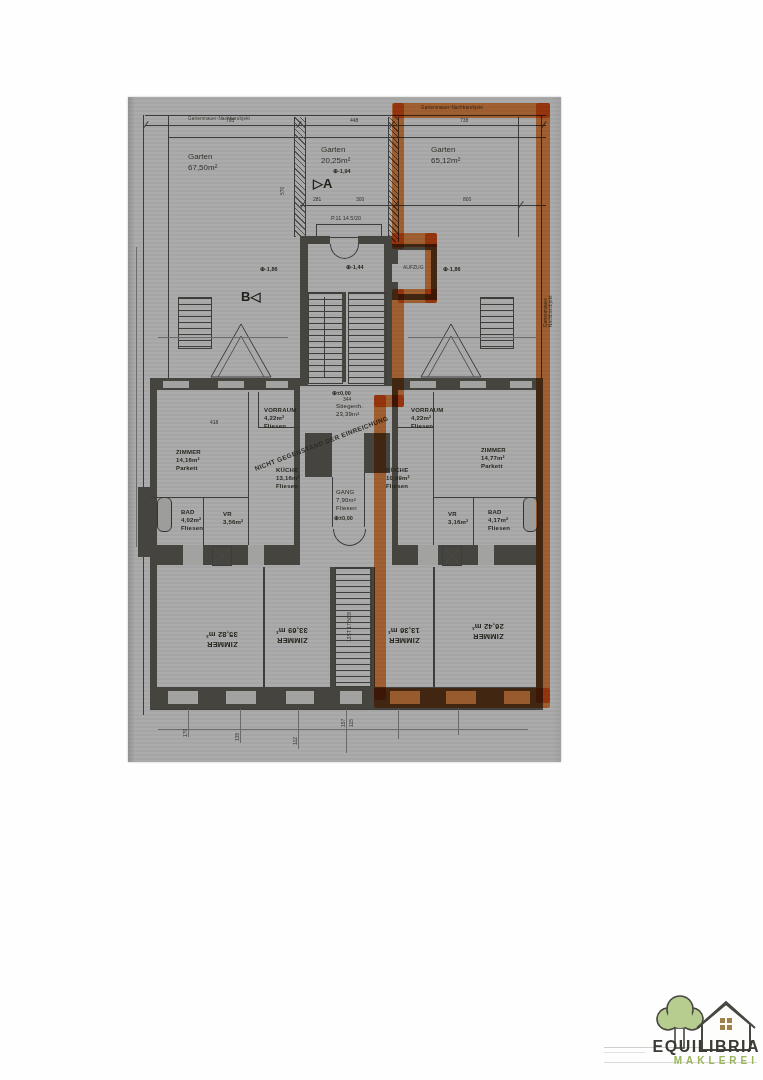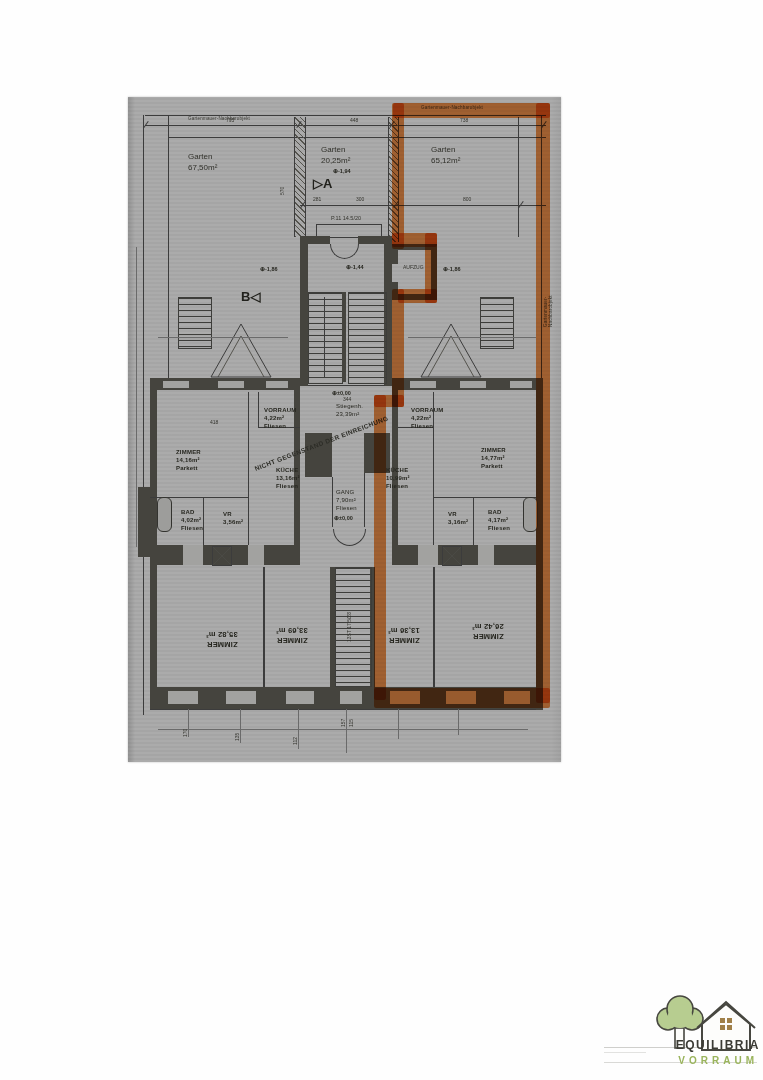--- a/index.html
+++ b/index.html
@@ -34,21 +34,21 @@
   .vtxt{transform:rotate(-90deg);transform-origin:left top;}
   .tiny{font-size:4.5px;color:#3a3a34;line-height:1;letter-spacing:.2px;}
   .tk{width:8px;height:1px;background:#3c3c3c;transform:rotate(-55deg);}
   .lvl{font-size:5.5px;color:#26261f;font-weight:700;white-space:nowrap;}
   .lvl .ic{font-size:6px;}
   .secmark{font-size:13px;color:#21211c;font-weight:700;white-space:nowrap;line-height:1;}
   .note-diag{font-size:6.5px;font-weight:700;color:#2d2d27;letter-spacing:.4px;white-space:nowrap;
              transform:rotate(-21deg);transform-origin:left bottom;}
   .hl{background:#ed8030;mix-blend-mode:multiply;opacity:.88;border-radius:2px;filter:blur(.4px);}
   
-  .brand-name{font-size:12px;font-weight:700;color:#3b3b35;letter-spacing:1.5px;text-align:right;}
+  .brand-name{font-size:16px;font-weight:700;color:#3b3b35;letter-spacing:1.5px;text-align:right;}
   .brand-sub{font-size:10px;font-weight:700;color:#9ab45c;letter-spacing:4px;text-align:right;}
   .faint{background:#cfcfcc;}
 </style>
 </head>
 <body>
 
 <div class="page">
 
   <div class="a scan">
 
@@ -285,15 +285,15 @@
     <circle cx="28" cy="19" r="13" fill="#b7cd90" stroke="#474740" stroke-width="1.6"></circle>
     <circle cx="28" cy="26" r="12" fill="#b7cd90" stroke="none"></circle>
     <polygon points="50,60 50,34 74,14 98,34 98,60" fill="#fdfdfb" stroke="#474740" stroke-width="2"></polygon>
     <polyline points="45,38 74,12 103,38" fill="none" stroke="#474740" stroke-width="2"></polyline>
     <rect x="68" y="28" width="5" height="5" fill="#a08048"></rect>
     <rect x="75" y="28" width="5" height="5" fill="#a08048"></rect>
     <rect x="68" y="35" width="5" height="5" fill="#a08048"></rect>
     <rect x="75" y="35" width="5" height="5" fill="#a08048"></rect>
   </svg>
   <div class="a brand-name" style="left:644px;top:1038px;width:116px;">EQUILIBRIA</div>
-  <div class="a brand-sub" style="left:644px;top:1055px;width:114px;">VORRAUM</div>
+  <div class="a brand-sub" style="left:644px;top:1055px;width:114px;">MAKLEREI</div>
 
 </div>
 
 </body></html>

